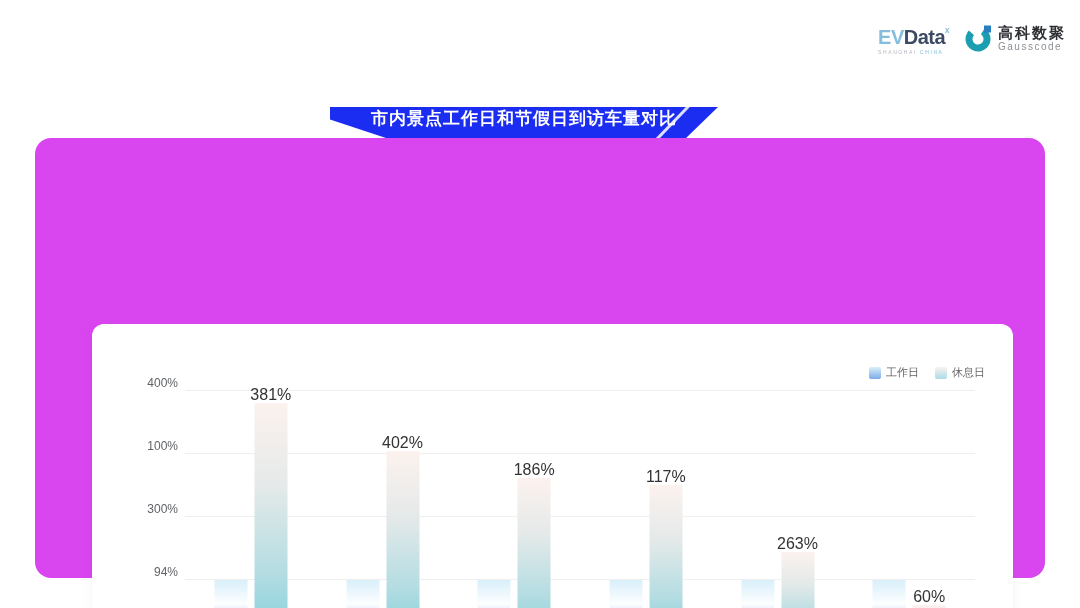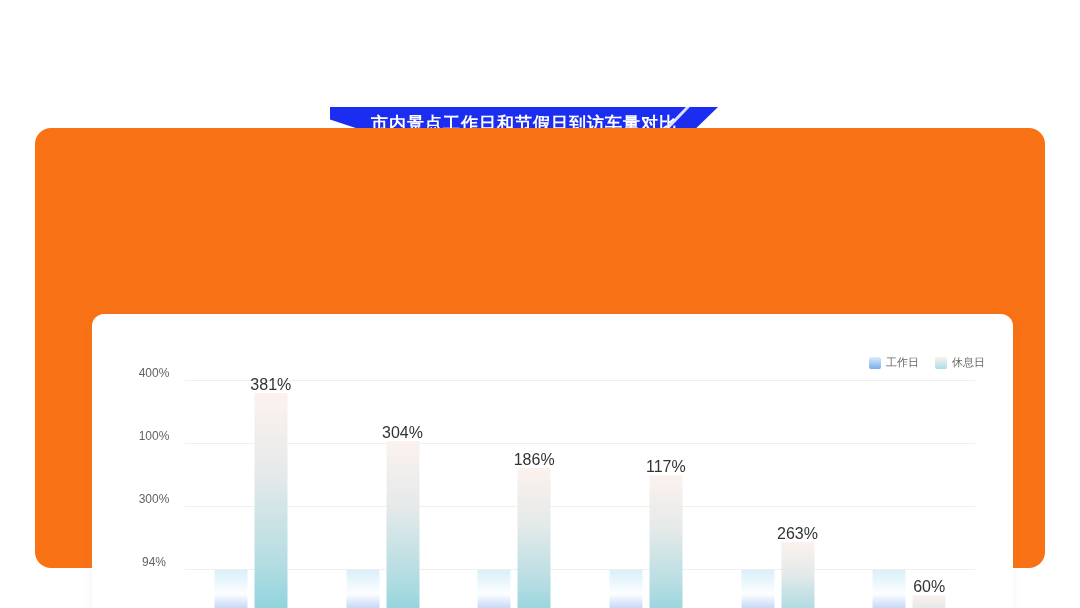--- a/index.html
+++ b/index.html
@@ -15,56 +15,72 @@
   .evdata-main .sx { color:#85bedd; font-size:12px; vertical-align:super; font-weight:bold; }
   .evdata-sub { font-size:5px; letter-spacing:1.6px; margin-top:2px; color:#b3b7bf; }
   .evdata-sub .cn { color:#7fc0de; }
   .gauss { display:flex; align-items:center; gap:5px; }
   .gauss-text { display:flex; flex-direction:column; line-height:1; }
   .gauss-cn { font-size:15px; font-weight:bold; color:#2d2f33; letter-spacing:2px; }
   .gauss-en { font-size:10px; color:#8a9096; letter-spacing:1.5px; margin-top:2px; }
 
   
   .banner { position:absolute; left:330px; top:107px; width:388px; height:33px;
-    display:flex; align-items:center; justify-content:center;
+    display:flex; justify-content:center;
     clip-path: polygon(0 0, 100% 0, calc(100% - 34px) 100%, 62px 100%, 0 38%); }
   .banner-text { color:#fff; font-size:17px; font-weight:bold; letter-spacing:1px; position:relative; z-index:2; }
   .banner-slit { position:absolute; right:46px; top:-8px; width:3px; height:52px;
     background:rgba(255,255,255,0.85); transform:rotate(44deg); z-index:1; }
 
   
-  .panel { position:absolute; left:35px; top:128px; width:1010px; height:440px;
-    background:#f97316; border-radius:16px; }
+  .panel { position:absolute; left:35px; top:138px; width:1010px; height:440px;
+    background:#d946ef; border-radius:16px; }
   .card { position:absolute; left:57px; top:186px; width:921px; height:368px;
     background:#ffffff; border-radius:12px; box-shadow:0 3px 12px rgba(40,60,90,0.05); }
 
   
   .legend { position:absolute; top:41px; right:28px; display:flex; gap:16px; }
   .legend-item { display:flex; align-items:center; gap:5px; cursor:pointer; }
   .legend-swatch { width:12px; height:12px; border-radius:2px; }
   .legend-label { font-size:11px; color:#666; }
 
   
   .plot { position:absolute; left:93px; top:67px; width:790px; height:252px; }
   .gridline { position:absolute; left:0; width:100%; height:1px; background:#efefef; }
-  .ytick { position:absolute; width:48px; text-align:center; font-size:12px; color:#606266; transform:translateY(-50%); }
+  .ytick { position:absolute; width:48px; text-align:right; font-size:12px; color:#606266; transform:translateY(-50%); }
   .groups { position:absolute; left:0; top:0; width:100%; height:100%; display:flex; }
   .group { flex:1; position:relative; }
   .bars { position:absolute; bottom:0; left:50%; transform:translateX(-50%); display:flex; gap:7px; align-items:flex-end; }
   .bar { width:33px; position:relative; }
   .bar-weekday { background:linear-gradient(180deg,#d9effa 0%,#fdfeff 38%,#a9c5f1 72%,#6191e4 100%); }
   .bar-holiday { background:linear-gradient(180deg,#fcf2ee 0%,#e4e9e9 35%,#b5dde2 70%,#7fcfdb 100%); }
   .bar-value { position:absolute; top:-17px; left:50%; transform:translateX(-50%);
     font-size:16px; color:#333; white-space:nowrap; }
 </style>
 </head>
 <body>
 
 <div class="stage">
 
+  <div class="logos">
+    <div class="evdata">
+      <div class="evdata-main"><span class="ev">EV</span><span class="dt">Data</span><span class="sx">ˣ</span></div>
+      <div class="evdata-sub"><span>SHANGHAI</span> <span class="cn">CHINA</span></div>
+    </div>
+    <div class="gauss">
+      <svg width="28" height="28" viewBox="0 0 28 28">
+        <circle cx="13" cy="15" r="9" fill="none" stroke="#1b9fb0" stroke-width="7" stroke-dasharray="44 13" transform="rotate(-58 13 15)"></circle>
+        <rect x="19" y="1.5" width="7" height="7" fill="#2a7fc0"></rect>
+      </svg>
+      <div class="gauss-text">
+        <span class="gauss-cn">高科数聚</span>
+        <span class="gauss-en">Gausscode</span>
+      </div>
+    </div>
+  </div>
 
   <div class="banner" id="banner" style="background: rgb(27, 45, 240);">
     <div class="banner-slit"></div>
     <div class="banner-text">市内景点工作日和节假日到访车量对比</div>
   </div>
 
   <div class="panel">
     <div class="card">
       <div class="legend" id="legend">
           <div class="legend-item">
@@ -91,21 +107,21 @@
                 <div class="bar bar-weekday" style="height: 63px;"></div>
                 <div class="bar bar-holiday" style="height: 240.03px;">
                   <span class="bar-value">381%</span>
                 </div>
               </div>
             </div>
             <div class="group">
               <div class="bars">
                 <div class="bar bar-weekday" style="height: 63px;"></div>
                 <div class="bar bar-holiday" style="height: 191.52px;">
-                  <span class="bar-value">304%</span>
+                  <span class="bar-value">402%</span>
                 </div>
               </div>
             </div>
             <div class="group">
               <div class="bars">
                 <div class="bar bar-weekday" style="height: 63px;"></div>
                 <div class="bar bar-holiday" style="height: 165.06px;">
                   <span class="bar-value">186%</span>
                 </div>
               </div>

